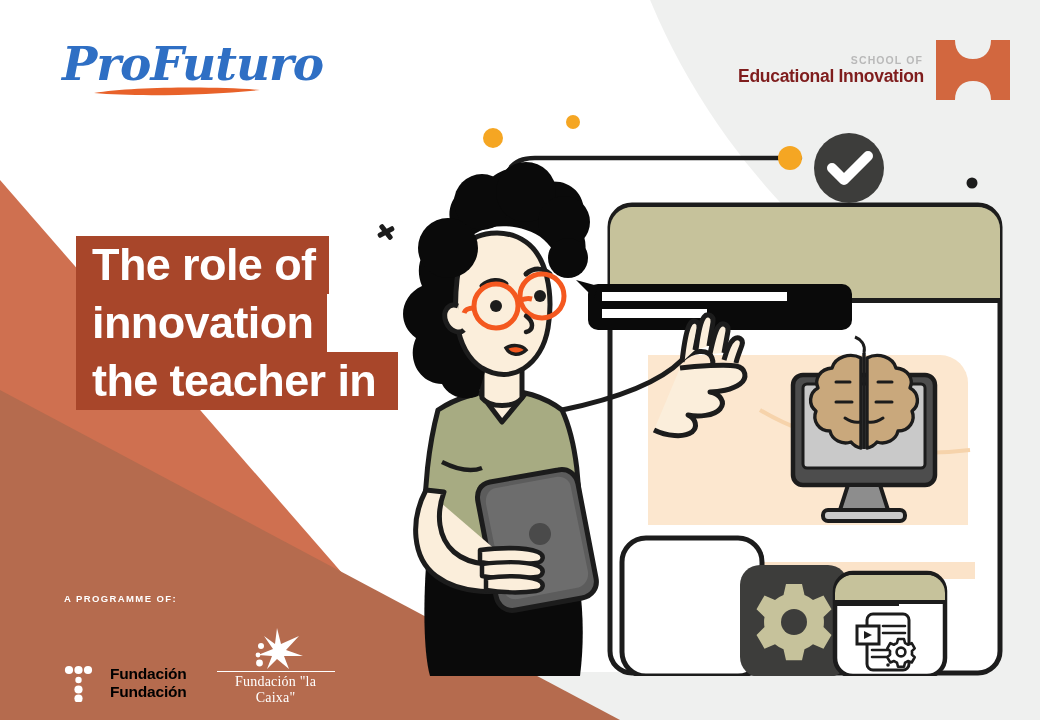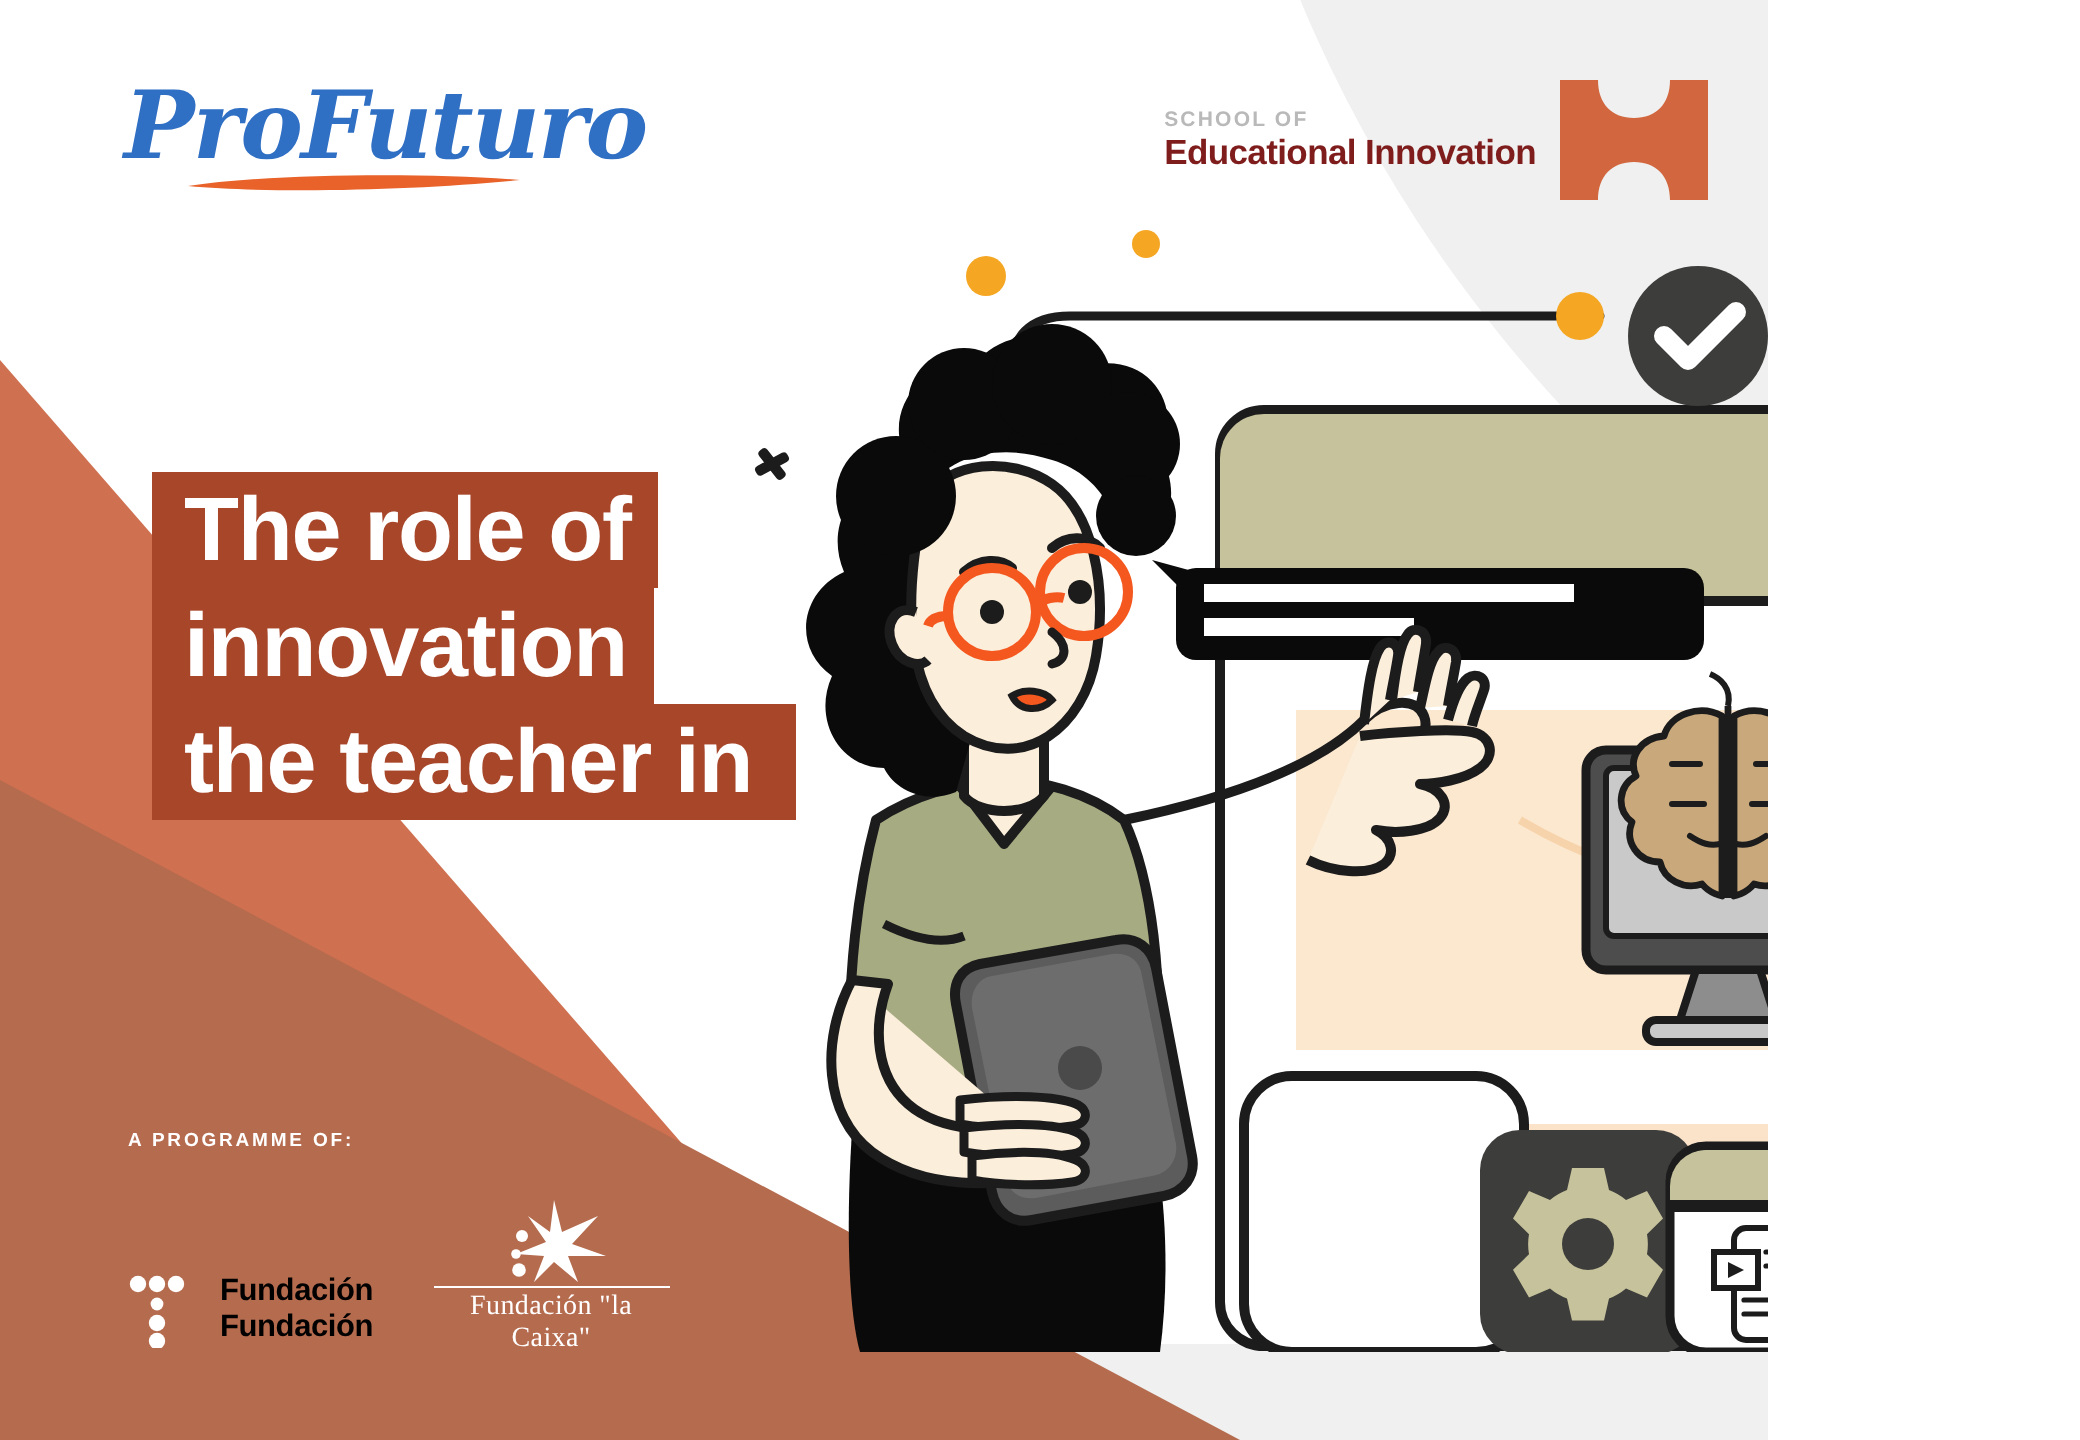--- a/index.html
+++ b/index.html
@@ -2,21 +2,21 @@
 <html><head>
 <meta charset="utf-8">
 <style>
   html,body{margin:0;padding:0;}
   body{
     width:1040px;height:720px;overflow:hidden;
     background:#ffffff;
     font-family:"Liberation Sans", sans-serif;
     position:relative;
   }
-  .stage{position:absolute;inset:0;width:884px;height:720px;overflow:hidden;background:#ffffff;}
+  .stage{position:absolute;inset:0;width:1040px;height:720px;overflow:hidden;background:#ffffff;}
 
   
   .bg-gray-curve{
     position:absolute;left:600px;top:-250px;width:760px;height:700px;
     background:#eff0ef;border-radius:0 0 0 100%;
   }
   .bg-gray-right{
     position:absolute;left:960px;top:0;width:80px;height:680px;background:#eff0ef;
   }
   .bg-bottom-band{
@@ -39,40 +39,40 @@
   .pf-logo{position:absolute;left:62px;top:38px;width:215px;height:62px;}
   .pf-word{
     font-family:"DejaVu Serif", serif;
     font-style:italic;font-weight:bold;font-size:47px;
     color:#2f6fc4;letter-spacing:-1px;line-height:52px;white-space:nowrap;
   }
   .pf-swoosh{position:absolute;left:30px;top:48px;width:170px;height:11px;}
 
   
   .sei{position:absolute;right:30px;top:40px;display:flex;align-items:center;gap:12px;}
-  .sei-text{line-height:1;}
+  .sei-text{text-align:right;line-height:1;}
   .sei-small{
     font-size:10.5px;color:#b9b9b9;font-weight:bold;letter-spacing:1.1px;
     text-transform:uppercase;display:block;margin-bottom:3px;margin-right:1px;
   }
   .sei-big{font-size:17.5px;color:#7f1d1d;font-weight:bold;letter-spacing:-0.3px;display:block;}
   .sei-mark{width:74px;height:60px;}
 
   
   .title{position:absolute;left:64px;top:236px;padding-left:12px;}
   .title-line{
     display:block;width:max-content;
     background:#a8462a;color:#ffffff;
     font-size:45px;font-weight:bold;line-height:58px;
     padding:0 14px 0 16px;letter-spacing:-0.6px;
   }
   .title-line.l2{padding-right:22px;}
 
   
-  .prog{position:absolute;left:64px;top:565px;}
+  .prog{position:absolute;left:64px;top:593px;}
   .prog-label{
     color:#ffffff;font-size:9.5px;font-weight:bold;letter-spacing:1.4px;
     text-transform:uppercase;margin-bottom:22px;display:block;
   }
   .prog-logos{display:flex;align-items:flex-end;gap:30px;}
   .ft-logo{display:flex;align-items:center;gap:10px;}
   .ft-mark{width:36px;height:38px;}
   .ft-words{color:#000000;font-size:15.5px;font-weight:bold;line-height:18px;letter-spacing:-0.2px;}
   .lc-logo{width:118px;margin-bottom:-4px;}
   .lc-star{width:118px;height:44px;display:block;}

